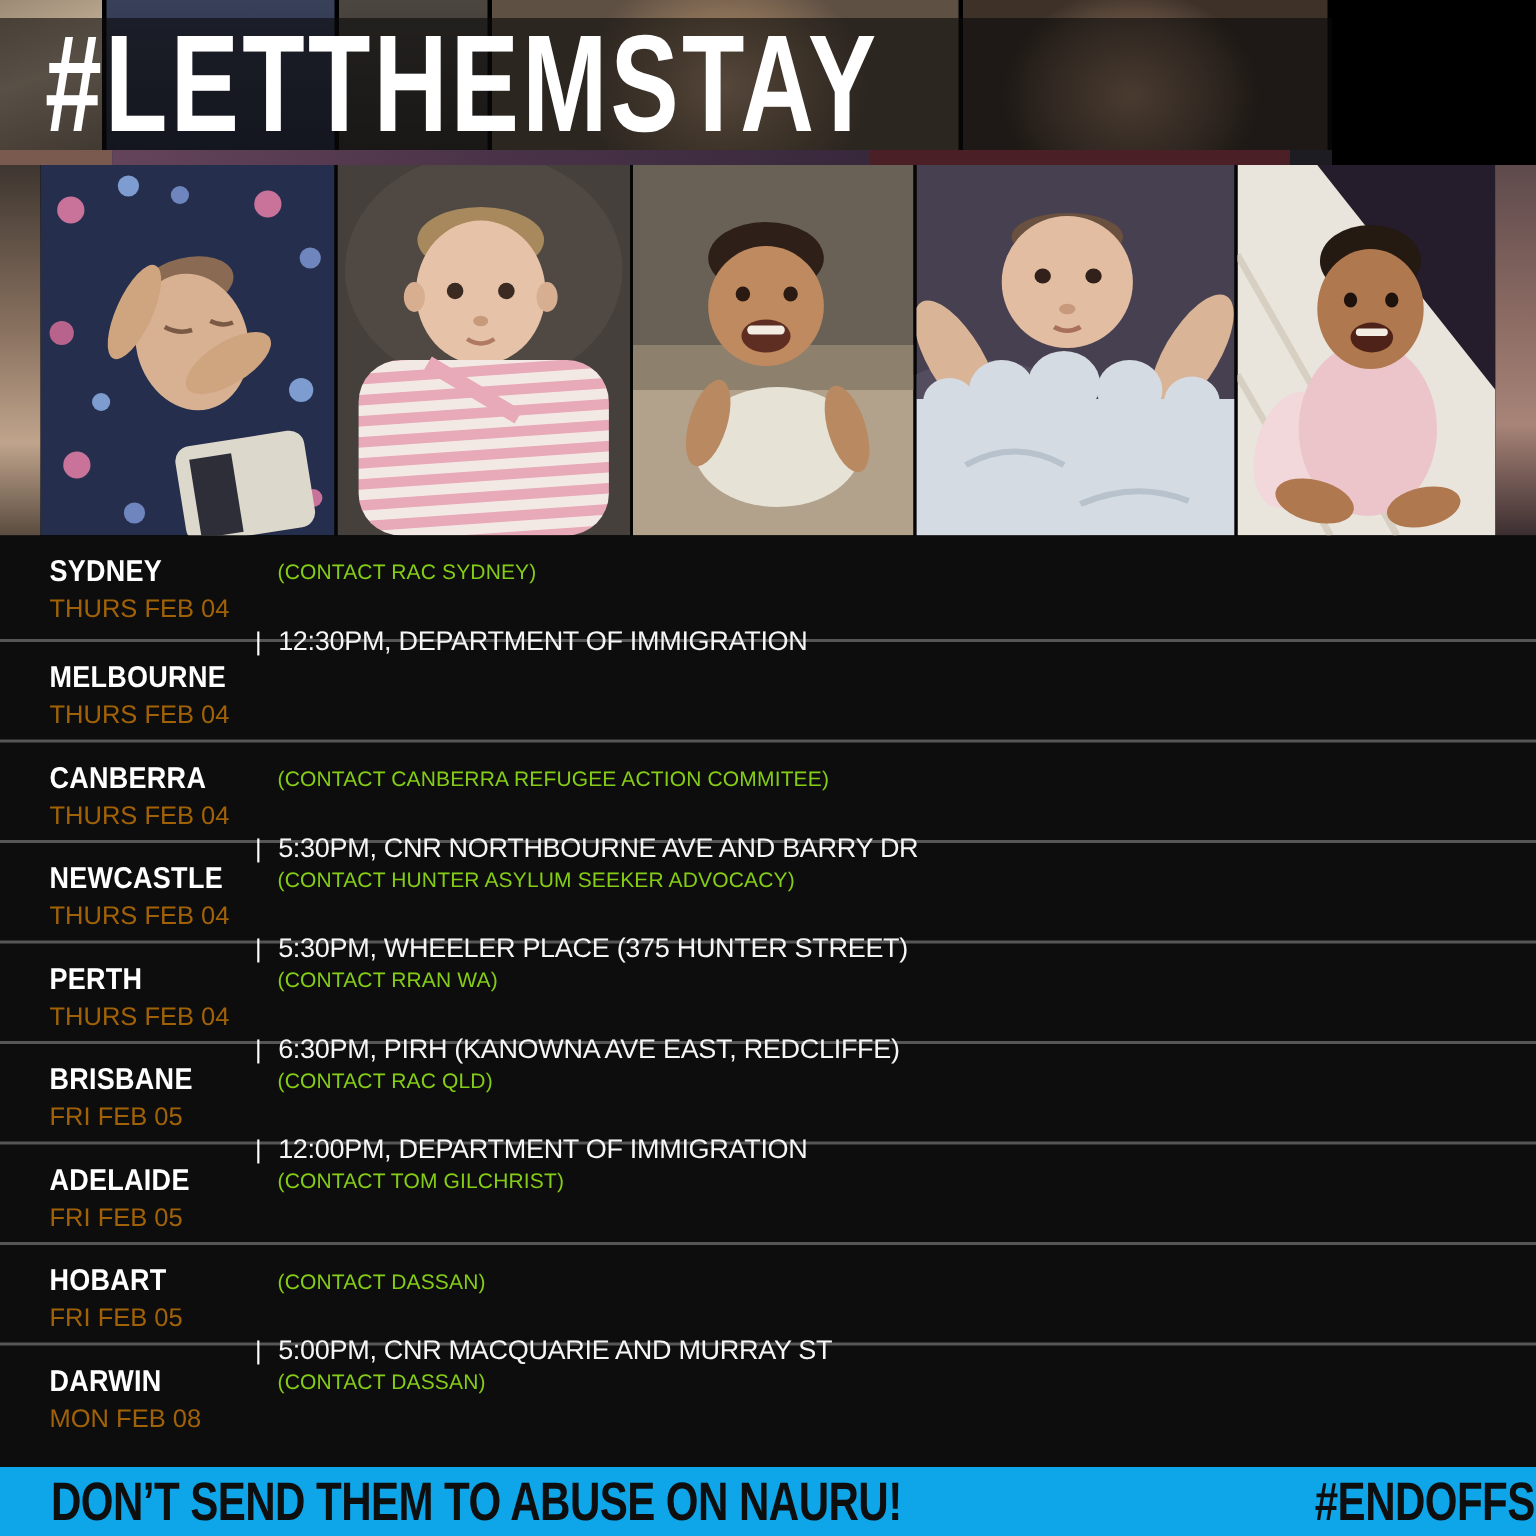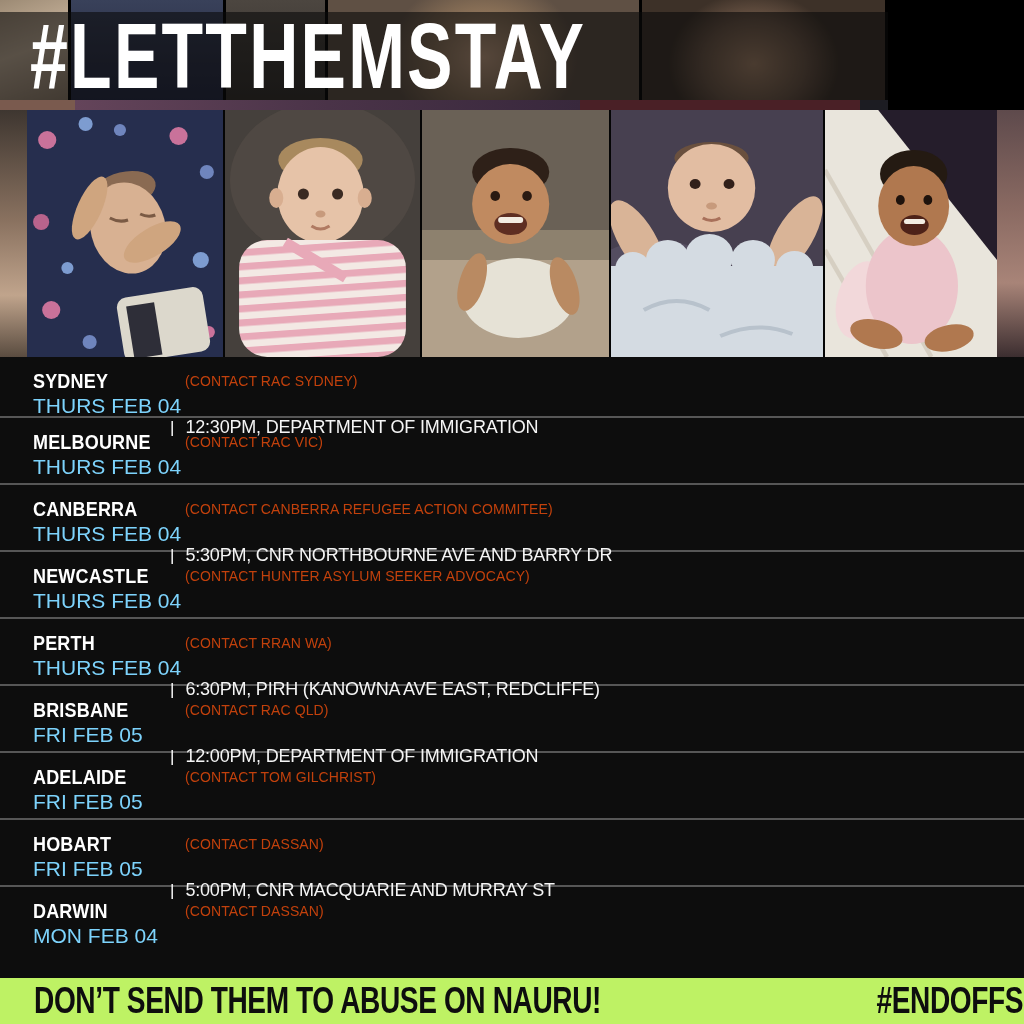--- a/index.html
+++ b/index.html
@@ -43,54 +43,54 @@
   .strip-edge { position: absolute; top: 0; height: 247px; }
   .strip-edge.left  { left: 0;  width: 27px; background: linear-gradient(180deg, #3e3630 0%, #8a7260 45%, #c0a48c 75%, #5a4c40 100%); }
   .strip-edge.right { right: 0; width: 27px; background: linear-gradient(180deg, #5e4a4c 0%, #8a6a62 40%, #a88478 70%, #3c2e30 100%); }
   .strip-photos { position: absolute; left: 27px; top: 0; width: 970px; height: 247px; display: flex; gap: 2px; }
   .photo { height: 247px; display: block; }
   .photo svg { display: block; width: 100%; height: 100%; }
 
   
   .events { position: absolute; top: 357px; left: 0; width: 1024px; height: 621px; background: #0d0d0d; }
   .row {
-    height: 59px; box-sizing: border-box;
+    height: 69px; box-sizing: border-box;
     padding: 12px 0 0 33px;
     display: grid;
     grid-template-columns: 137px 1fr;
     grid-template-rows: 24px 26px;
     color: #fff;
   }
   .row + .row { border-top: 2px solid #565656; }
   .row + .row { height: 67px; }
   .city {
     grid-column: 1; grid-row: 1;
     font-size: 20px; font-weight: bold; letter-spacing: 0.2px;
     display: inline-block; transform: scaleX(0.9); transform-origin: 0 50%;
     white-space: nowrap; align-self: center;
   }
   .contact {
     grid-column: 2; grid-row: 1;
     font-size: 14px; letter-spacing: 0.1px;
     padding-left: 15px; align-self: center; white-space: nowrap;
-    color: #c2410c;
+    color: #84cc16;
   }
   .date {
     grid-column: 1; grid-row: 2;
-    font-size: 21px; align-self: center; white-space: nowrap;
-    color: #7dd3fc;
+    font-size: 17px; align-self: center; white-space: nowrap;
+    color: #a16207;
   }
   .details-cell { grid-column: 2; grid-row: 2; align-self: center; white-space: nowrap; margin-top: 43px; }
   .pipe { font-size: 17px; color: #fff; }
   .details { font-size: 18px; padding-left: 11px; color: #f5f5f5; letter-spacing: -0.2px; }
 
   
   .footer {
     position: absolute; top: 978px; left: 0; width: 1024px; height: 46px;
-    background: #bef264; color: #0e0e0e;
+    background: #0ea5e9; color: #0e0e0e;
     display: flex; align-items: center; justify-content: space-between;
     padding: 16px 34px; box-sizing: border-box;
   }
   .footer-left {
     font-size: 36px; font-weight: bold; white-space: nowrap; letter-spacing: -0.5px;
     display: inline-block; transform: scaleX(0.78); transform-origin: 0 50%;
   }
   .footer-right {
     font-size: 36px; font-weight: bold; white-space: nowrap; letter-spacing: -0.5px;
     display: inline-block; transform: scaleX(0.78); transform-origin: 100% 50%;
@@ -240,35 +240,35 @@
 
     <div class="row">
       <span class="city">SYDNEY</span>
       <span class="contact">(CONTACT RAC SYDNEY)</span>
       <span class="date">THURS FEB 04</span>
       <span class="details-cell"><span class="pipe">|</span><span class="details">12:30PM, DEPARTMENT OF IMMIGRATION</span></span>
     </div>
 
     <div class="row">
       <span class="city">MELBOURNE</span>
-      <span class="contact">(CONTACT RAC VIC)</span>
       <span class="date">THURS FEB 04</span>
     </div>
 
     <div class="row">
       <span class="city">CANBERRA</span>
       <span class="contact">(CONTACT CANBERRA REFUGEE ACTION COMMITEE)</span>
       <span class="date">THURS FEB 04</span>
       <span class="details-cell"><span class="pipe">|</span><span class="details">5:30PM, CNR NORTHBOURNE AVE AND BARRY DR</span></span>
     </div>
 
     <div class="row">
       <span class="city">NEWCASTLE</span>
       <span class="contact">(CONTACT HUNTER ASYLUM SEEKER ADVOCACY)</span>
       <span class="date">THURS FEB 04</span>
+      <span class="details-cell"><span class="pipe">|</span><span class="details">5:30PM, WHEELER PLACE (375 HUNTER STREET)</span></span>
     </div>
 
     <div class="row">
       <span class="city">PERTH</span>
       <span class="contact">(CONTACT RRAN WA)</span>
       <span class="date">THURS FEB 04</span>
       <span class="details-cell"><span class="pipe">|</span><span class="details">6:30PM, PIRH (KANOWNA AVE EAST, REDCLIFFE)</span></span>
     </div>
 
     <div class="row">
@@ -287,21 +287,21 @@
     <div class="row">
       <span class="city">HOBART</span>
       <span class="contact">(CONTACT DASSAN)</span>
       <span class="date">FRI FEB 05</span>
       <span class="details-cell"><span class="pipe">|</span><span class="details">5:00PM, CNR MACQUARIE AND MURRAY ST</span></span>
     </div>
 
     <div class="row">
       <span class="city">DARWIN</span>
       <span class="contact">(CONTACT DASSAN)</span>
-      <span class="date">MON FEB 04</span>
+      <span class="date">MON FEB 08</span>
     </div>
 
   </div>
 
   <div class="footer">
     <span class="footer-left">DON’T SEND THEM TO ABUSE ON NAURU!</span>
     <span class="footer-right">#ENDOFFSHOREPROCESSING</span>
   </div>
 
 </div>

